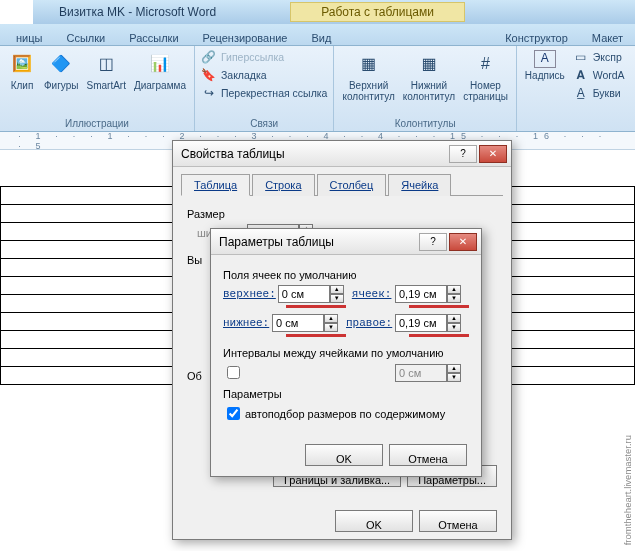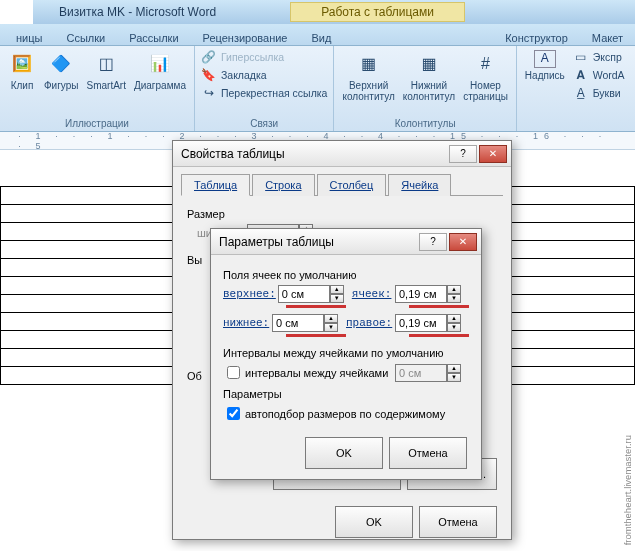--- a/index.html
+++ b/index.html
@@ -190,26 +190,27 @@
   .spin.dis input{ background:#f0f0f0; color:#888;}
   .spin .sbtns{ display:flex; flex-direction:column; }
   .spin .sbtns div{
     width:14px; height:9px;
     border:1px solid #7a7a7a;
     background:linear-gradient(#fff,#dcdcdc);
     font-size:6px; line-height:7px; text-align:center;
     cursor:pointer;
   }
   .btn{
-    min-width:78px; height:32px;
+    min-width:78px; height:22px;
     border:1px solid #7a7a7a;
     background:linear-gradient(#fdfdfd,#e2e2e2);
     cursor:pointer;
     font-size:11px;
     padding:8px 10px;
+    margin-top:7px;
   }
   .btnrow{ display:flex; justify-content:flex-end; gap:6px; padding:6px 14px 10px; }
   .chk{ display:flex; align-items:center; }
   .chk input{ margin-right:5px; }
   .redbar{ height:3px; background:#c33; width:62px; display:inline-block; vertical-align:top; position:relative; top:-2px;}
   .cut{
     color:#888;
   }
   .watermark{
     position:absolute; right:2px; bottom:6px;
@@ -487,21 +488,20 @@
         <span style="width:66px"></span>
         <span class="redbar"></span>
         <span style="width:66px"></span>
         <span class="redbar"></span>
       </div>
 
     <div class="section-hdr" style="margin-top:8px">Интервалы между ячейками по умолчанию</div>
     <div class="row">
       <div class="chk">
           <input type="checkbox" style="">
-          <span>интервалы между ячейками</span>
         </div>
       <div style="flex:1"></div>
       <div class="spin dis">
           <input disabled="" value="0 см" style="">
           <div class="sbtns">
             <div>▲</div>
             <div>▼</div>
           </div>
         </div>
     </div>

